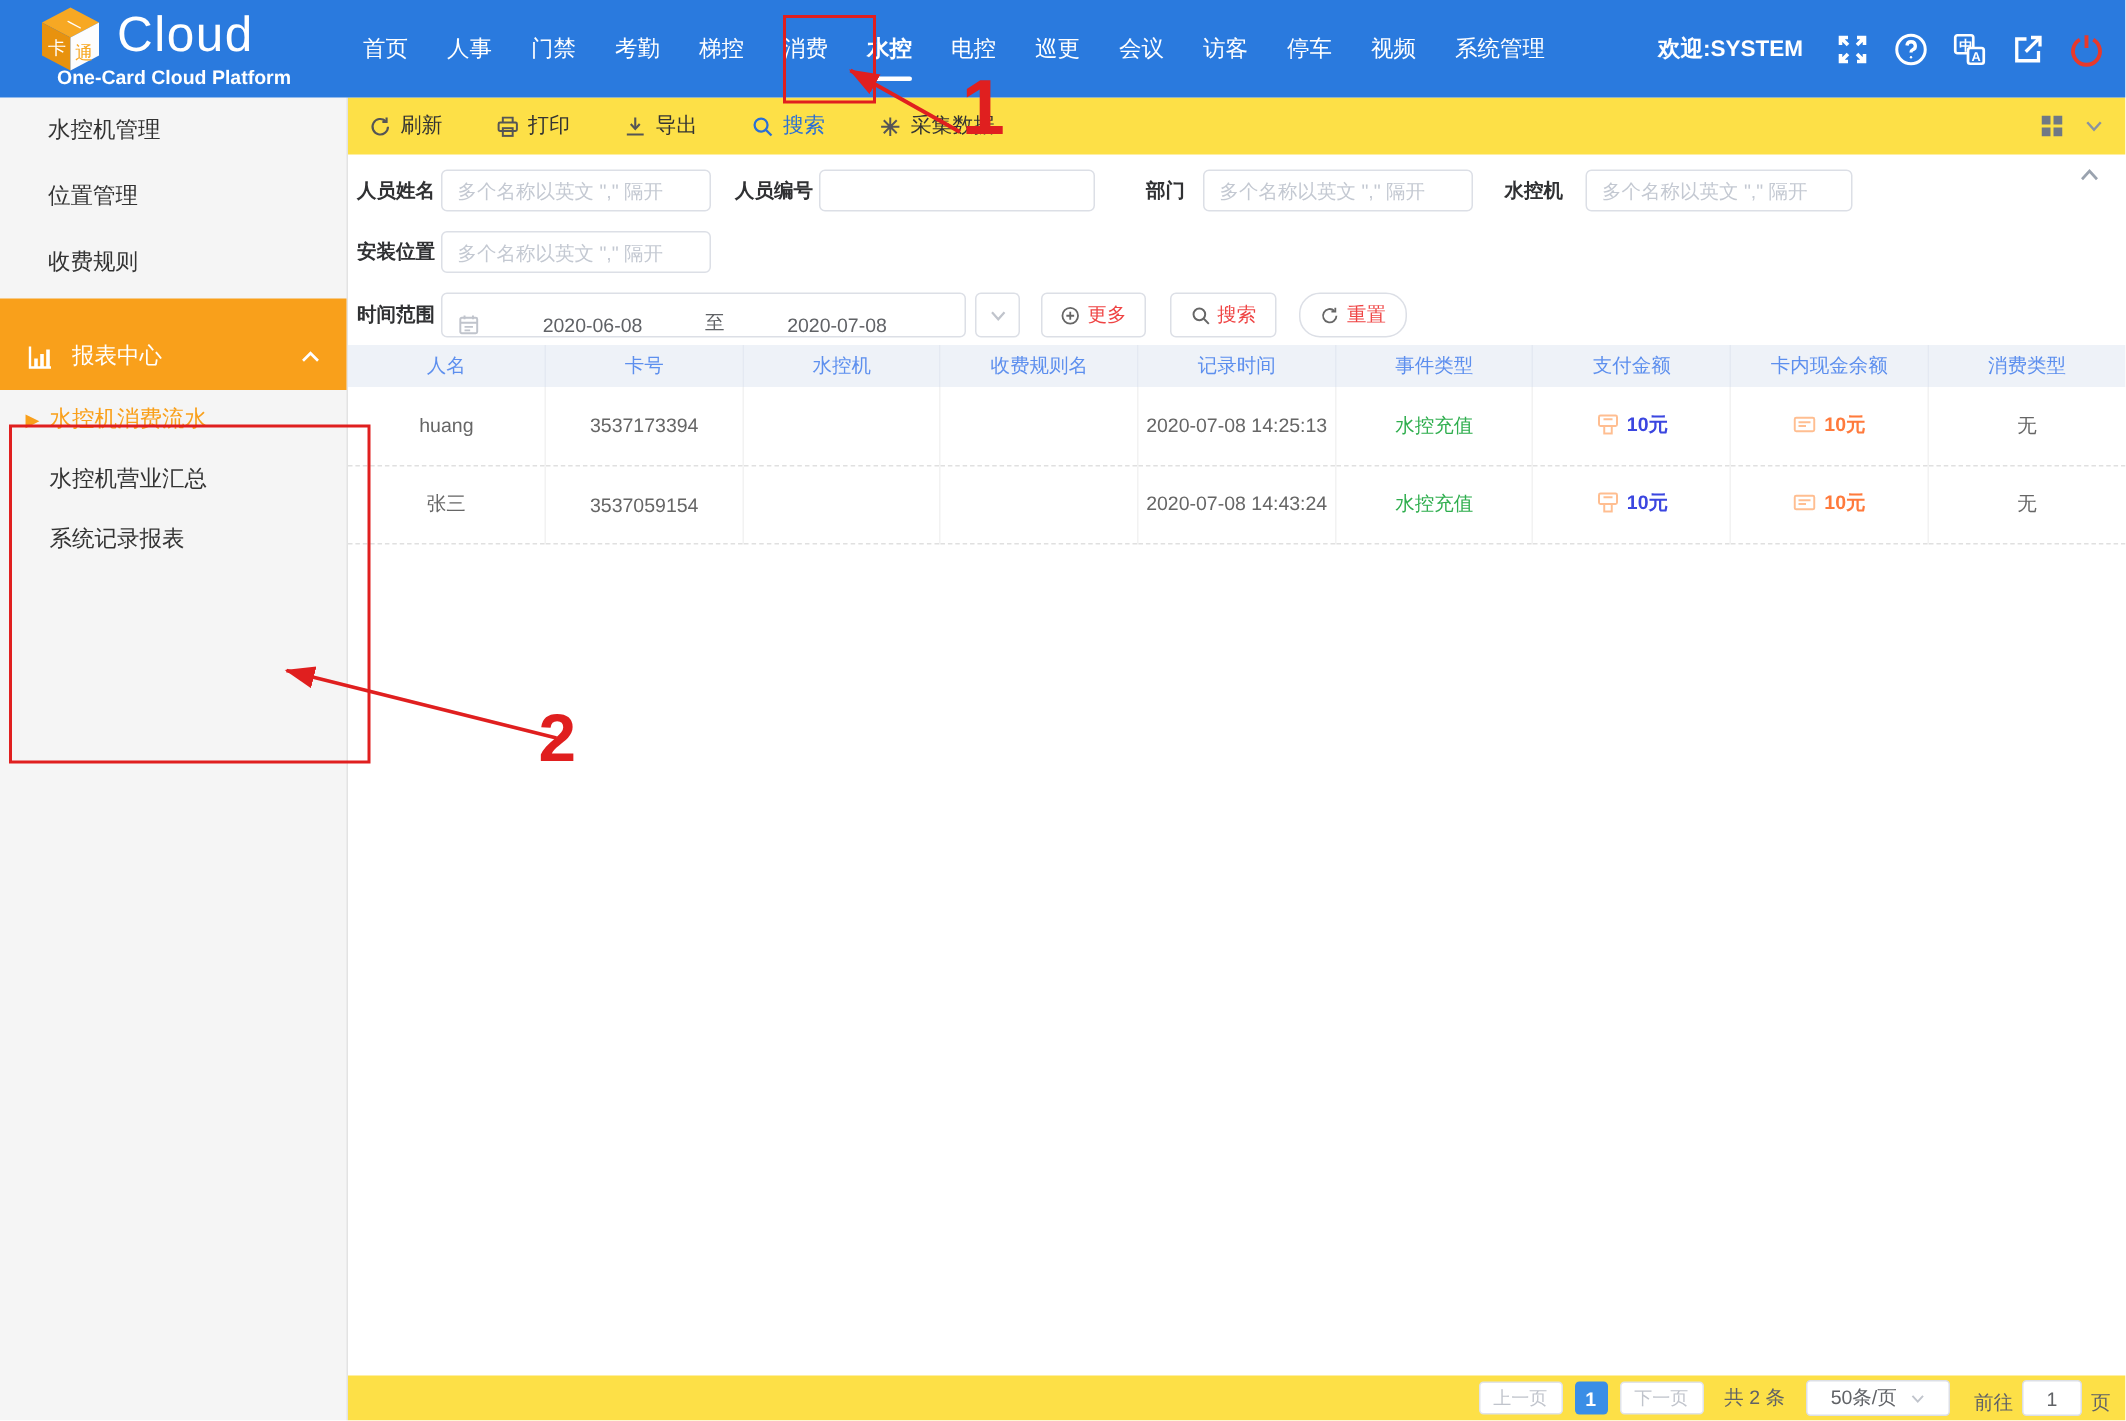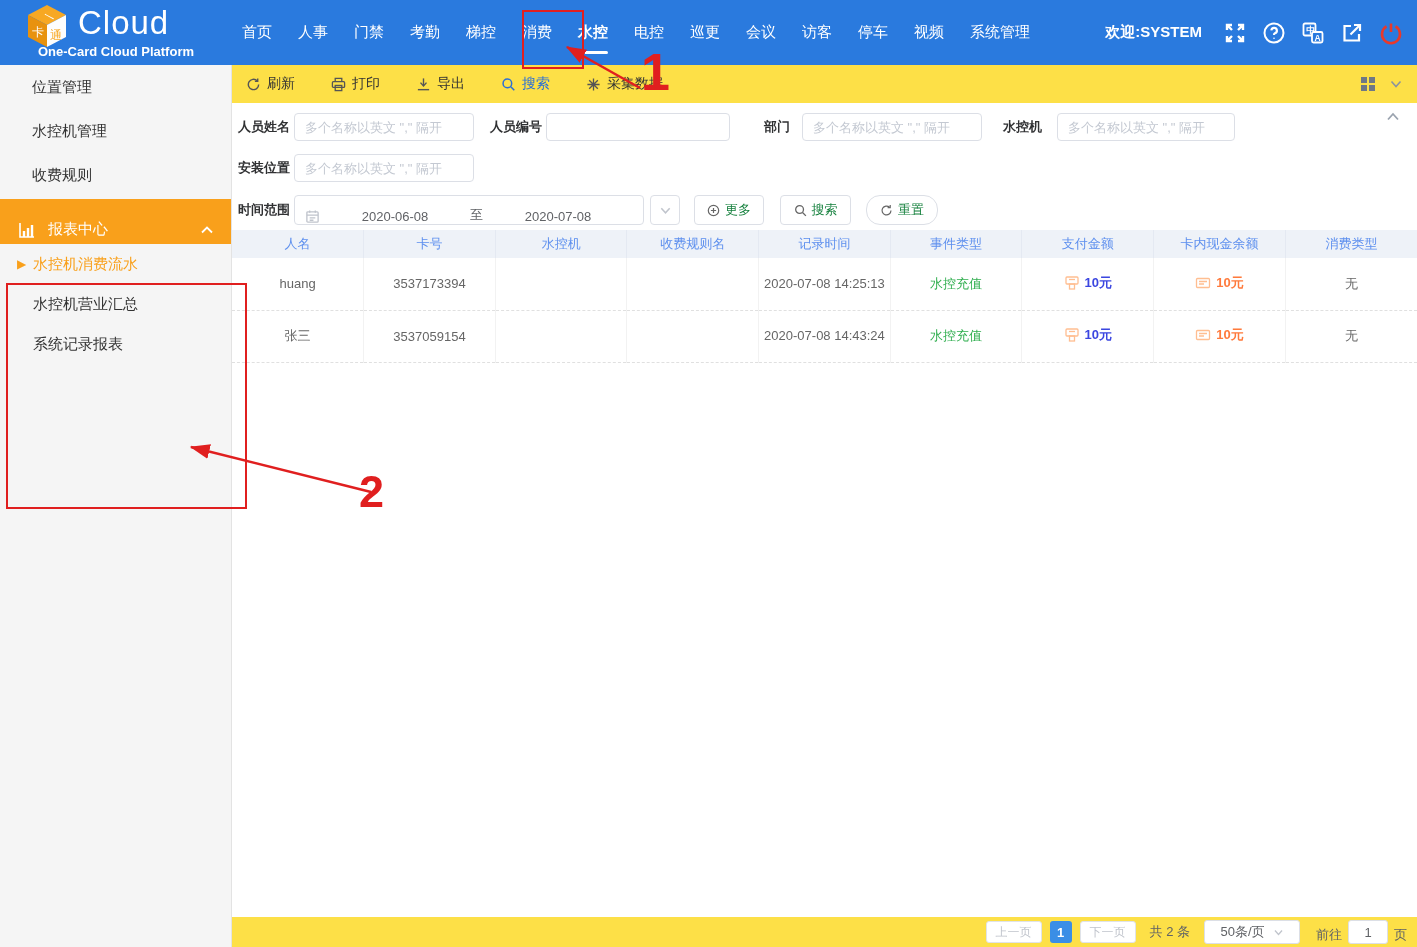--- a/index.html
+++ b/index.html
@@ -17,21 +17,21 @@
   .nav-item.active { font-weight:700; }
   .nav-item.active::after { content:""; position:absolute; left:50%; transform:translateX(-50%); bottom:-6px; width:30px; height:3px; background:#fff; border-radius:2px; }
   .nav-right { position:absolute; right:14px; top:0; height:65px; display:flex; align-items:center; gap:15px; }
   .welcome { color:#fff; font-size:15px; font-weight:700; margin-right:6px; }
   .nav-icon { width:24px; height:24px; color:#fff; cursor:pointer; }
   .nav-icon.power { color:#e8392b; }
 
   
   .sidebar { position:absolute; left:0; top:65px; width:232px; bottom:0; background:#f5f5f5; border-right:1px solid #e3e3e3; z-index:1; }
   .side-item { height:44px; line-height:44px; padding-left:32px; font-size:15px; color:#333; cursor:pointer; }
-  .report-header { height:45px; margin-top:2px; background:#f9a01b; color:#fff; display:flex; align-items:center; padding:16px 16px 0 18px; font-size:15px; cursor:pointer; }
+  .report-header { height:61px; margin-top:2px; background:#f9a01b; color:#fff; display:flex; align-items:center; padding:16px 16px 0 18px; font-size:15px; cursor:pointer; }
   .report-header .rh-label { flex:1; margin-left:12px; }
   .sub-item { height:40px; line-height:40px; padding-left:33px; font-size:15px; color:#333; cursor:pointer; position:relative; }
   .sub-item.active { color:#f9a01b; }
   .sub-item.active .tri { position:absolute; left:17px; top:0; color:#f9a01b; font-size:12px; }
 
   
   .main { position:absolute; left:232px; top:65px; right:0; bottom:0; background:#fff; display:flex; flex-direction:column; }
   .toolbar { height:38px; background:#fde047; display:flex; align-items:center; padding:0 14px; gap:36px; flex:none; position:relative; }
   .tool-btn { display:flex; align-items:center; gap:6px; font-size:14px; color:#333; cursor:pointer; background:none; border:none; font-family:inherit; }
   .tool-btn .ticon { width:15px; height:15px; color:#555; }
@@ -47,21 +47,21 @@
   .f-input { position:absolute; height:28px; border:1px solid #dcdfe6; border-radius:4px; padding:0 10px; font-size:13px; color:#606266; font-family:inherit; outline:none; }
   .f-input::placeholder { color:#c4c9d2; }
   .row1 { top:10px; } .row2 { top:51px; } .row3 { top:92px; }
   .collapse-chev { position:absolute; right:16px; top:6px; width:16px; height:16px; color:#9aa3af; cursor:pointer; }
   .daterange { position:absolute; left:62px; top:92px; width:350px; height:30px; border:1px solid #dcdfe6; border-radius:4px; display:flex; align-items:flex-end; padding:0 10px; color:#606266; cursor:pointer; background:#fff; }
   .daterange .cal { width:15px; height:15px; color:#c0c4cc; flex:none; }
   .daterange .dval { flex:1; text-align:center; font-size:13px; color:#606266; }
   .daterange .dsep { flex:none; color:#606266; font-size:13px; }
   .mini-btn { position:absolute; left:418px; top:92px; width:30px; height:30px; border:1px solid #dcdfe6; border-radius:4px; background:#fff; display:flex; align-items:center; justify-content:center; color:#c0c4cc; cursor:pointer; }
   .mini-btn svg { width:13px; height:13px; }
-  .act-btn { position:absolute; top:92px; height:30px; border:1px solid #dcdfe6; border-radius:4px; background:#fff; display:flex; align-items:center; justify-content:center; gap:5px; font-size:13px; color:#15803d; cursor:pointer; font-family:inherit; }
+  .act-btn { position:absolute; top:92px; height:30px; border:1px solid #dcdfe6; border-radius:4px; background:#fff; display:flex; align-items:center; justify-content:center; gap:5px; font-size:13px; color:#ef4444; cursor:pointer; font-family:inherit; }
   .act-btn svg { width:13px; height:13px; color:#666; }
 
   
   .dtable { flex:none; width:100%; border-collapse:collapse; table-layout:fixed; }
   .dtable th { height:28px; background:#eef2f8; color:#5d8fee; font-size:13px; font-weight:400; border-right:1px solid #e4e9f2; }
   .dtable th:last-child { border-right:none; }
   .dtable td { height:52px; text-align:center; font-size:13px; color:#666; border-right:1px solid #f2f2f2; border-bottom:1px dashed #e0e0e0; }
   .dtable td:last-child { border-right:none; }
   .time-wrap { display:inline-block; max-width:123px; word-break:break-all; line-height:20px; }
   .ev-green { color:#2fae4e; }
@@ -150,22 +150,22 @@
           <path d="M14 4 h6 v6"></path>
       </svg>
       <svg class="nav-icon power" viewBox="0 0 24 24" fill="none" stroke="currentColor" stroke-width="2.6">
         <path d="M7.5 5.4 a9 9 0 1 0 9 0"></path>
           <path d="M12 2.5 V11"></path>
       </svg>
     </div>
   </header>
 
   <aside class="sidebar">
+    <div class="side-item">水控机管理</div>
     <div class="side-item">位置管理</div>
-    <div class="side-item">水控机管理</div>
     <div class="side-item">收费规则</div>
 
     <div class="report-header">
       <svg width="18" height="18" viewBox="0 0 18 18" fill="none" stroke="#fff" stroke-width="1.6">
         <path d="M2 2 v14 h14"></path>
         <path d="M6 16 V10" stroke-width="2.4"></path>
           <path d="M10 16 V7" stroke-width="2.4"></path>
           <path d="M14 16 V4" stroke-width="2.4"></path>
       </svg>
       <span class="rh-label">报表中心</span>

